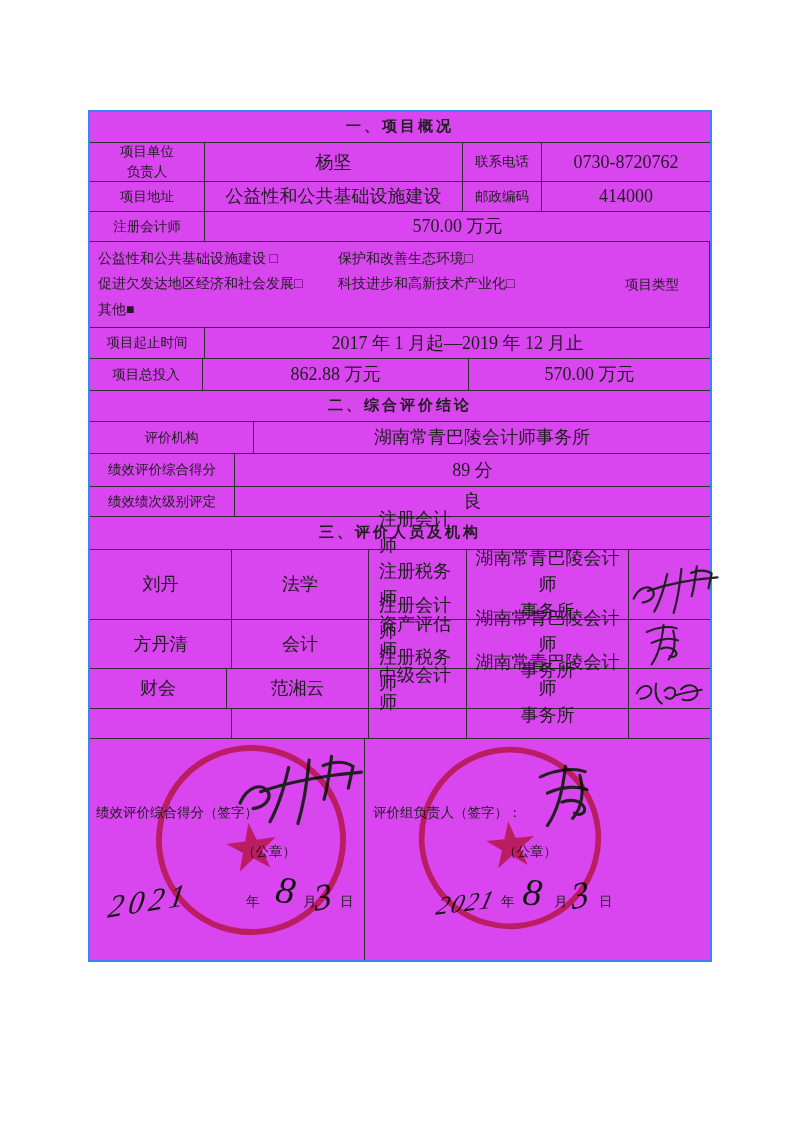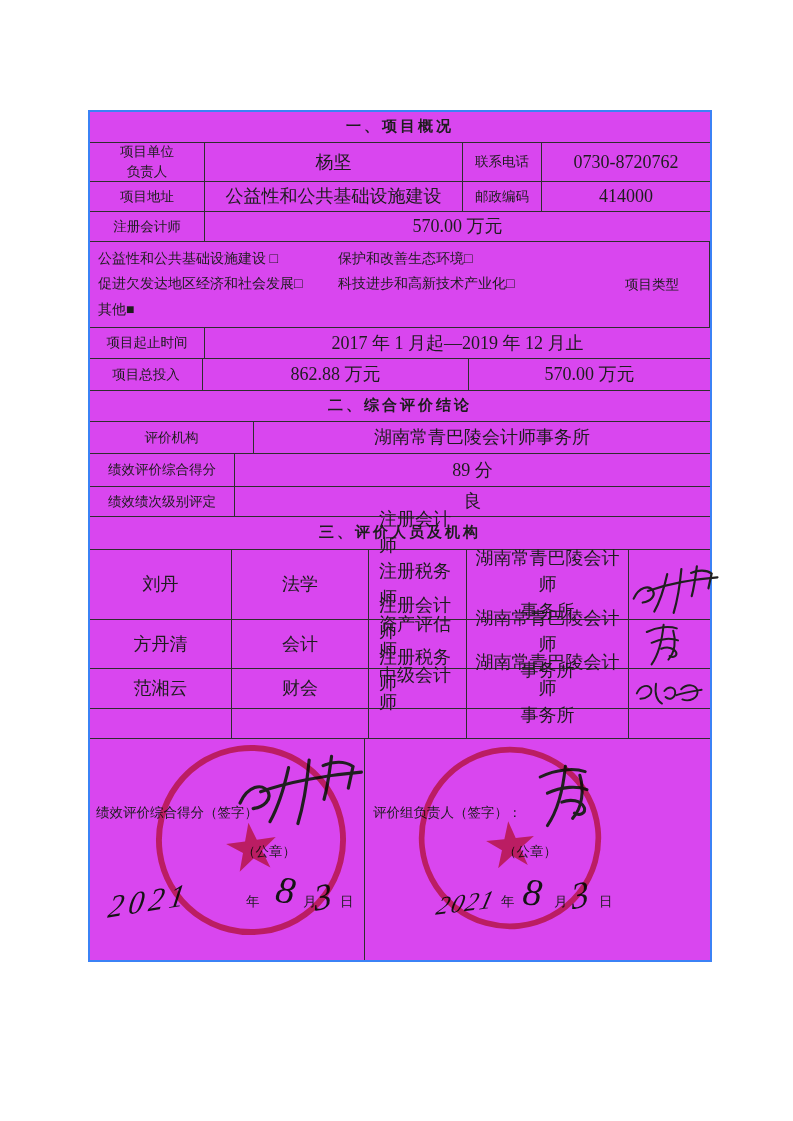--- a/index.html
+++ b/index.html
@@ -180,22 +180,22 @@
 注册税务师</div>
       <div class="cell val multi" style="width:162px">湖南常青巴陵会计师
 事务所</div>
       <div class="cell end sigcell" style="flex:1">
         <svg class="sigsvg" style="left:4px;top:0px;width:66px;height:48px">
             <use href="#sig-fang"></use>
           </svg>
       </div>
     </div>
     <div class="row" style="height:40px">
+      <div class="cell val" style="width:137px">财会</div>
       <div class="cell val" style="width:142px">范湘云</div>
-      <div class="cell val" style="width:137px">财会</div>
       <div class="cell val leftal" style="width:98px">中级会计师</div>
       <div class="cell val multi" style="width:162px">湖南常青巴陵会计师
 事务所</div>
       <div class="cell end sigcell" style="flex:1">
         <svg class="sigsvg" style="left:-4px;top:4px;width:86px;height:36px">
             <use href="#sig-fan"></use>
           </svg>
       </div>
     </div>
     <div class="row" style="height:30px">

